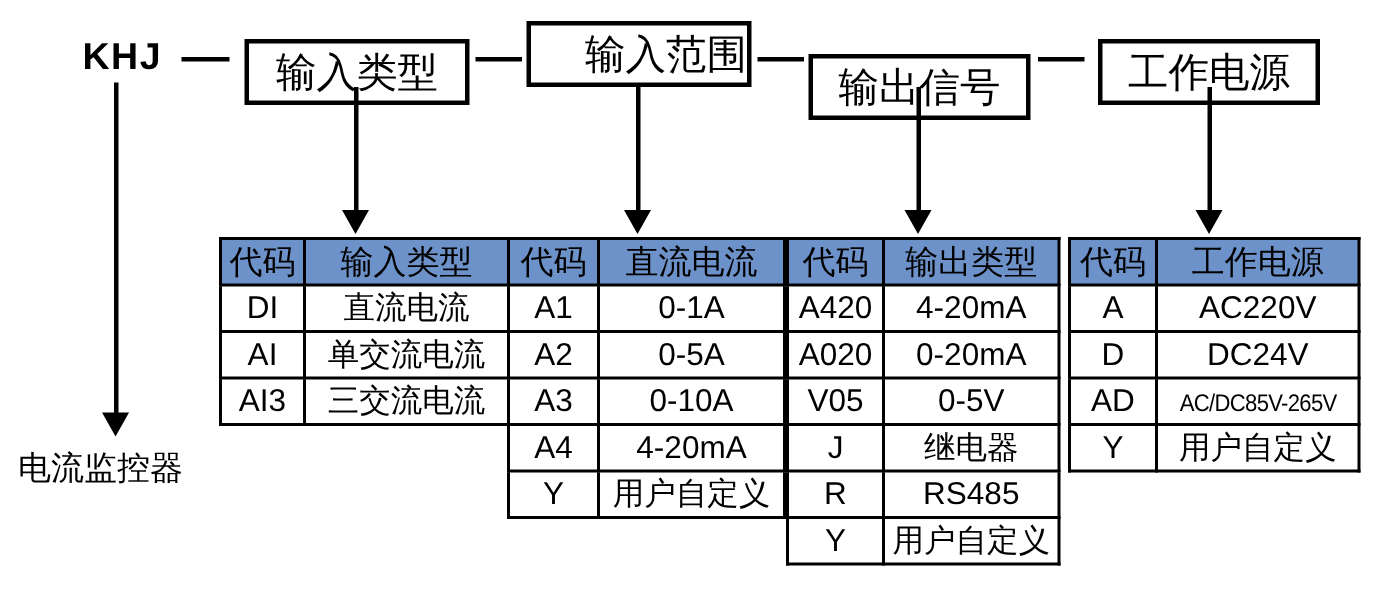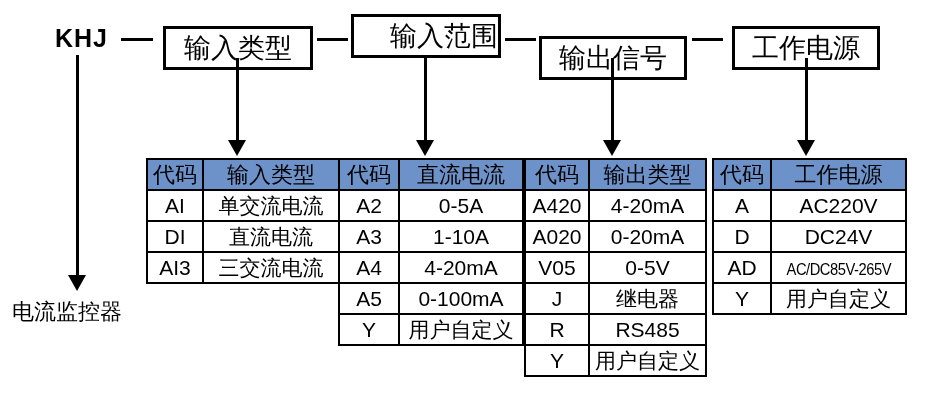--- a/index.html
+++ b/index.html
@@ -134,59 +134,59 @@
     <colgroup>
         <col style="width:56px">
         <col style="width:136px">
       </colgroup>
     <tbody>
       <tr class="hdr">
         <td class="cjk">代码</td>
         <td class="cjk">输入类型</td>
       </tr>
       <tr>
+        <td>DI</td>
+        <td class="cjk">直流电流</td>
+      </tr>
+      <tr>
         <td>AI</td>
         <td class="cjk">单交流电流</td>
       </tr>
       <tr>
-        <td>DI</td>
-        <td class="cjk">直流电流</td>
-      </tr>
-      <tr>
         <td>AI3</td>
         <td class="cjk">三交流电流</td>
       </tr>
     </tbody>
   </table>
 
   <table class="spec-table" style="left:338px;top:158px;width:184px;">
     <colgroup>
         <col style="width:60px">
         <col style="width:124px">
       </colgroup>
     <tbody>
       <tr class="hdr">
         <td class="cjk">代码</td>
         <td class="cjk">直流电流</td>
       </tr>
       <tr>
+        <td>A1</td>
+        <td>0-1A</td>
+      </tr>
+      <tr>
         <td>A2</td>
         <td>0-5A</td>
       </tr>
       <tr>
         <td>A3</td>
-        <td>1-10A</td>
+        <td>0-10A</td>
       </tr>
       <tr>
         <td>A4</td>
         <td>4-20mA</td>
-      </tr>
-      <tr>
-        <td>A5</td>
-        <td>0-100mA</td>
       </tr>
       <tr>
         <td>Y</td>
         <td class="cjk">用户自定义</td>
       </tr>
     </tbody>
   </table>
 
   <table class="spec-table" style="left:524px;top:158px;width:181px;">
     <colgroup>

